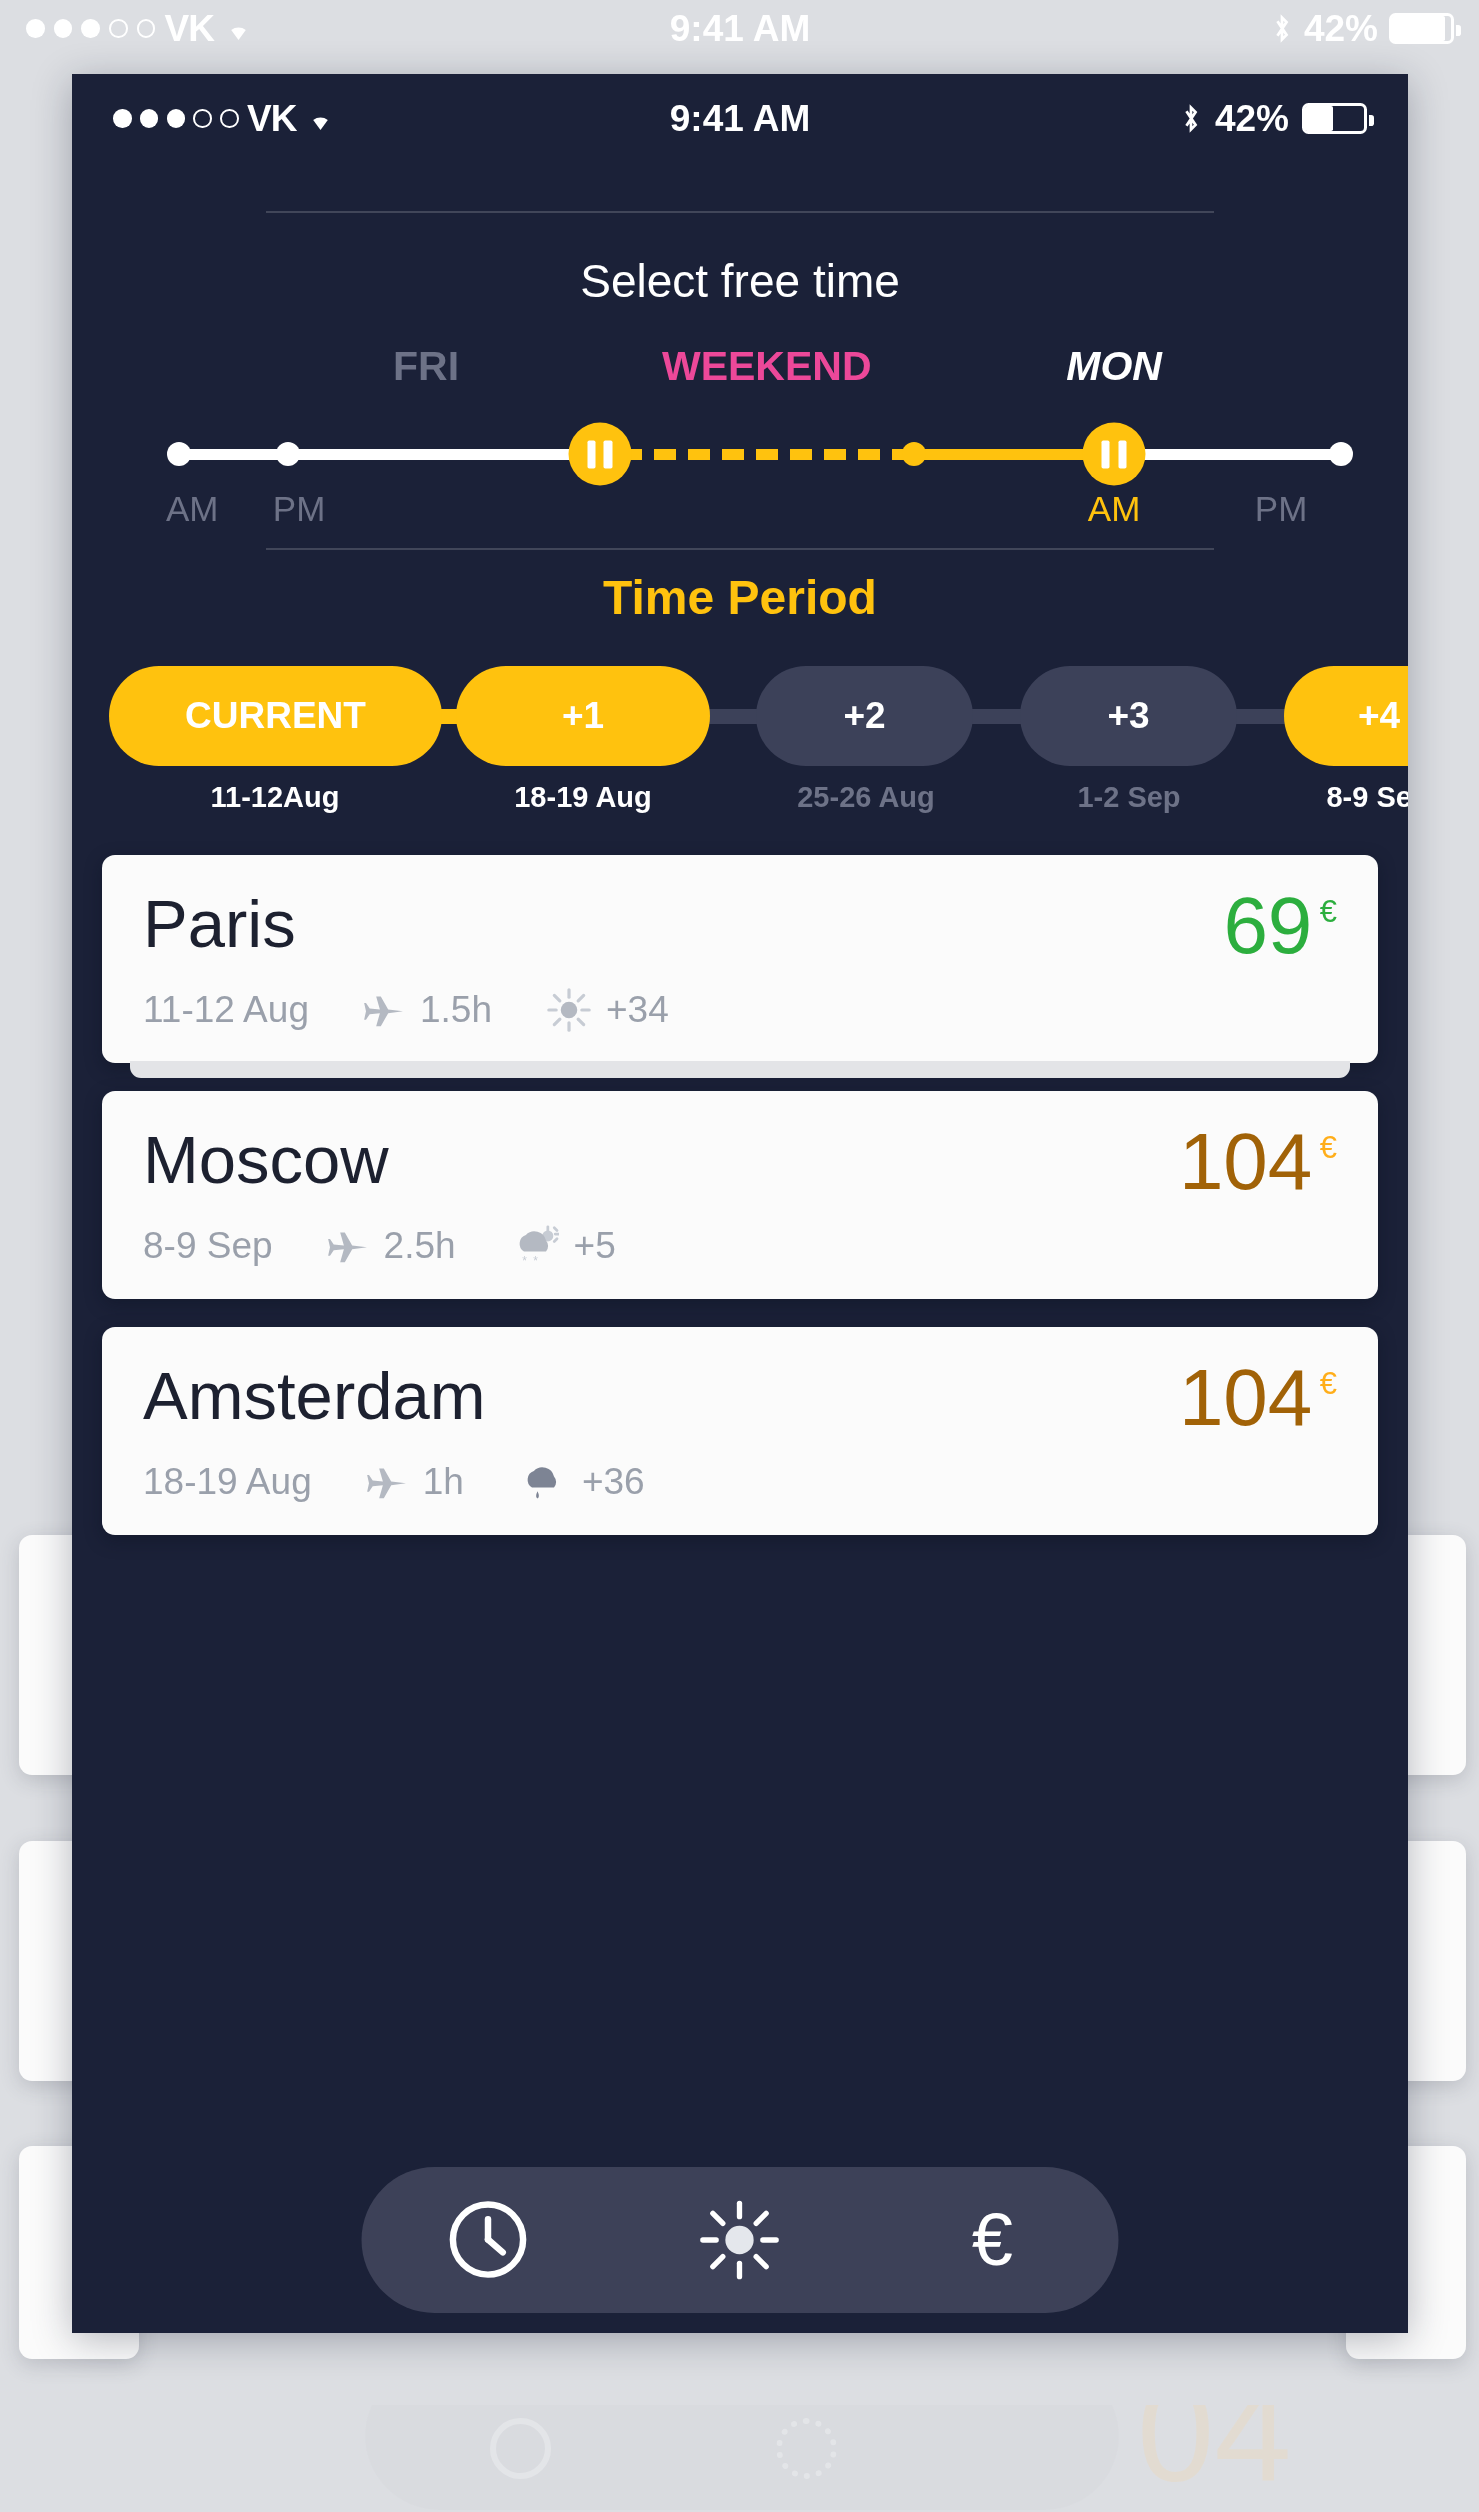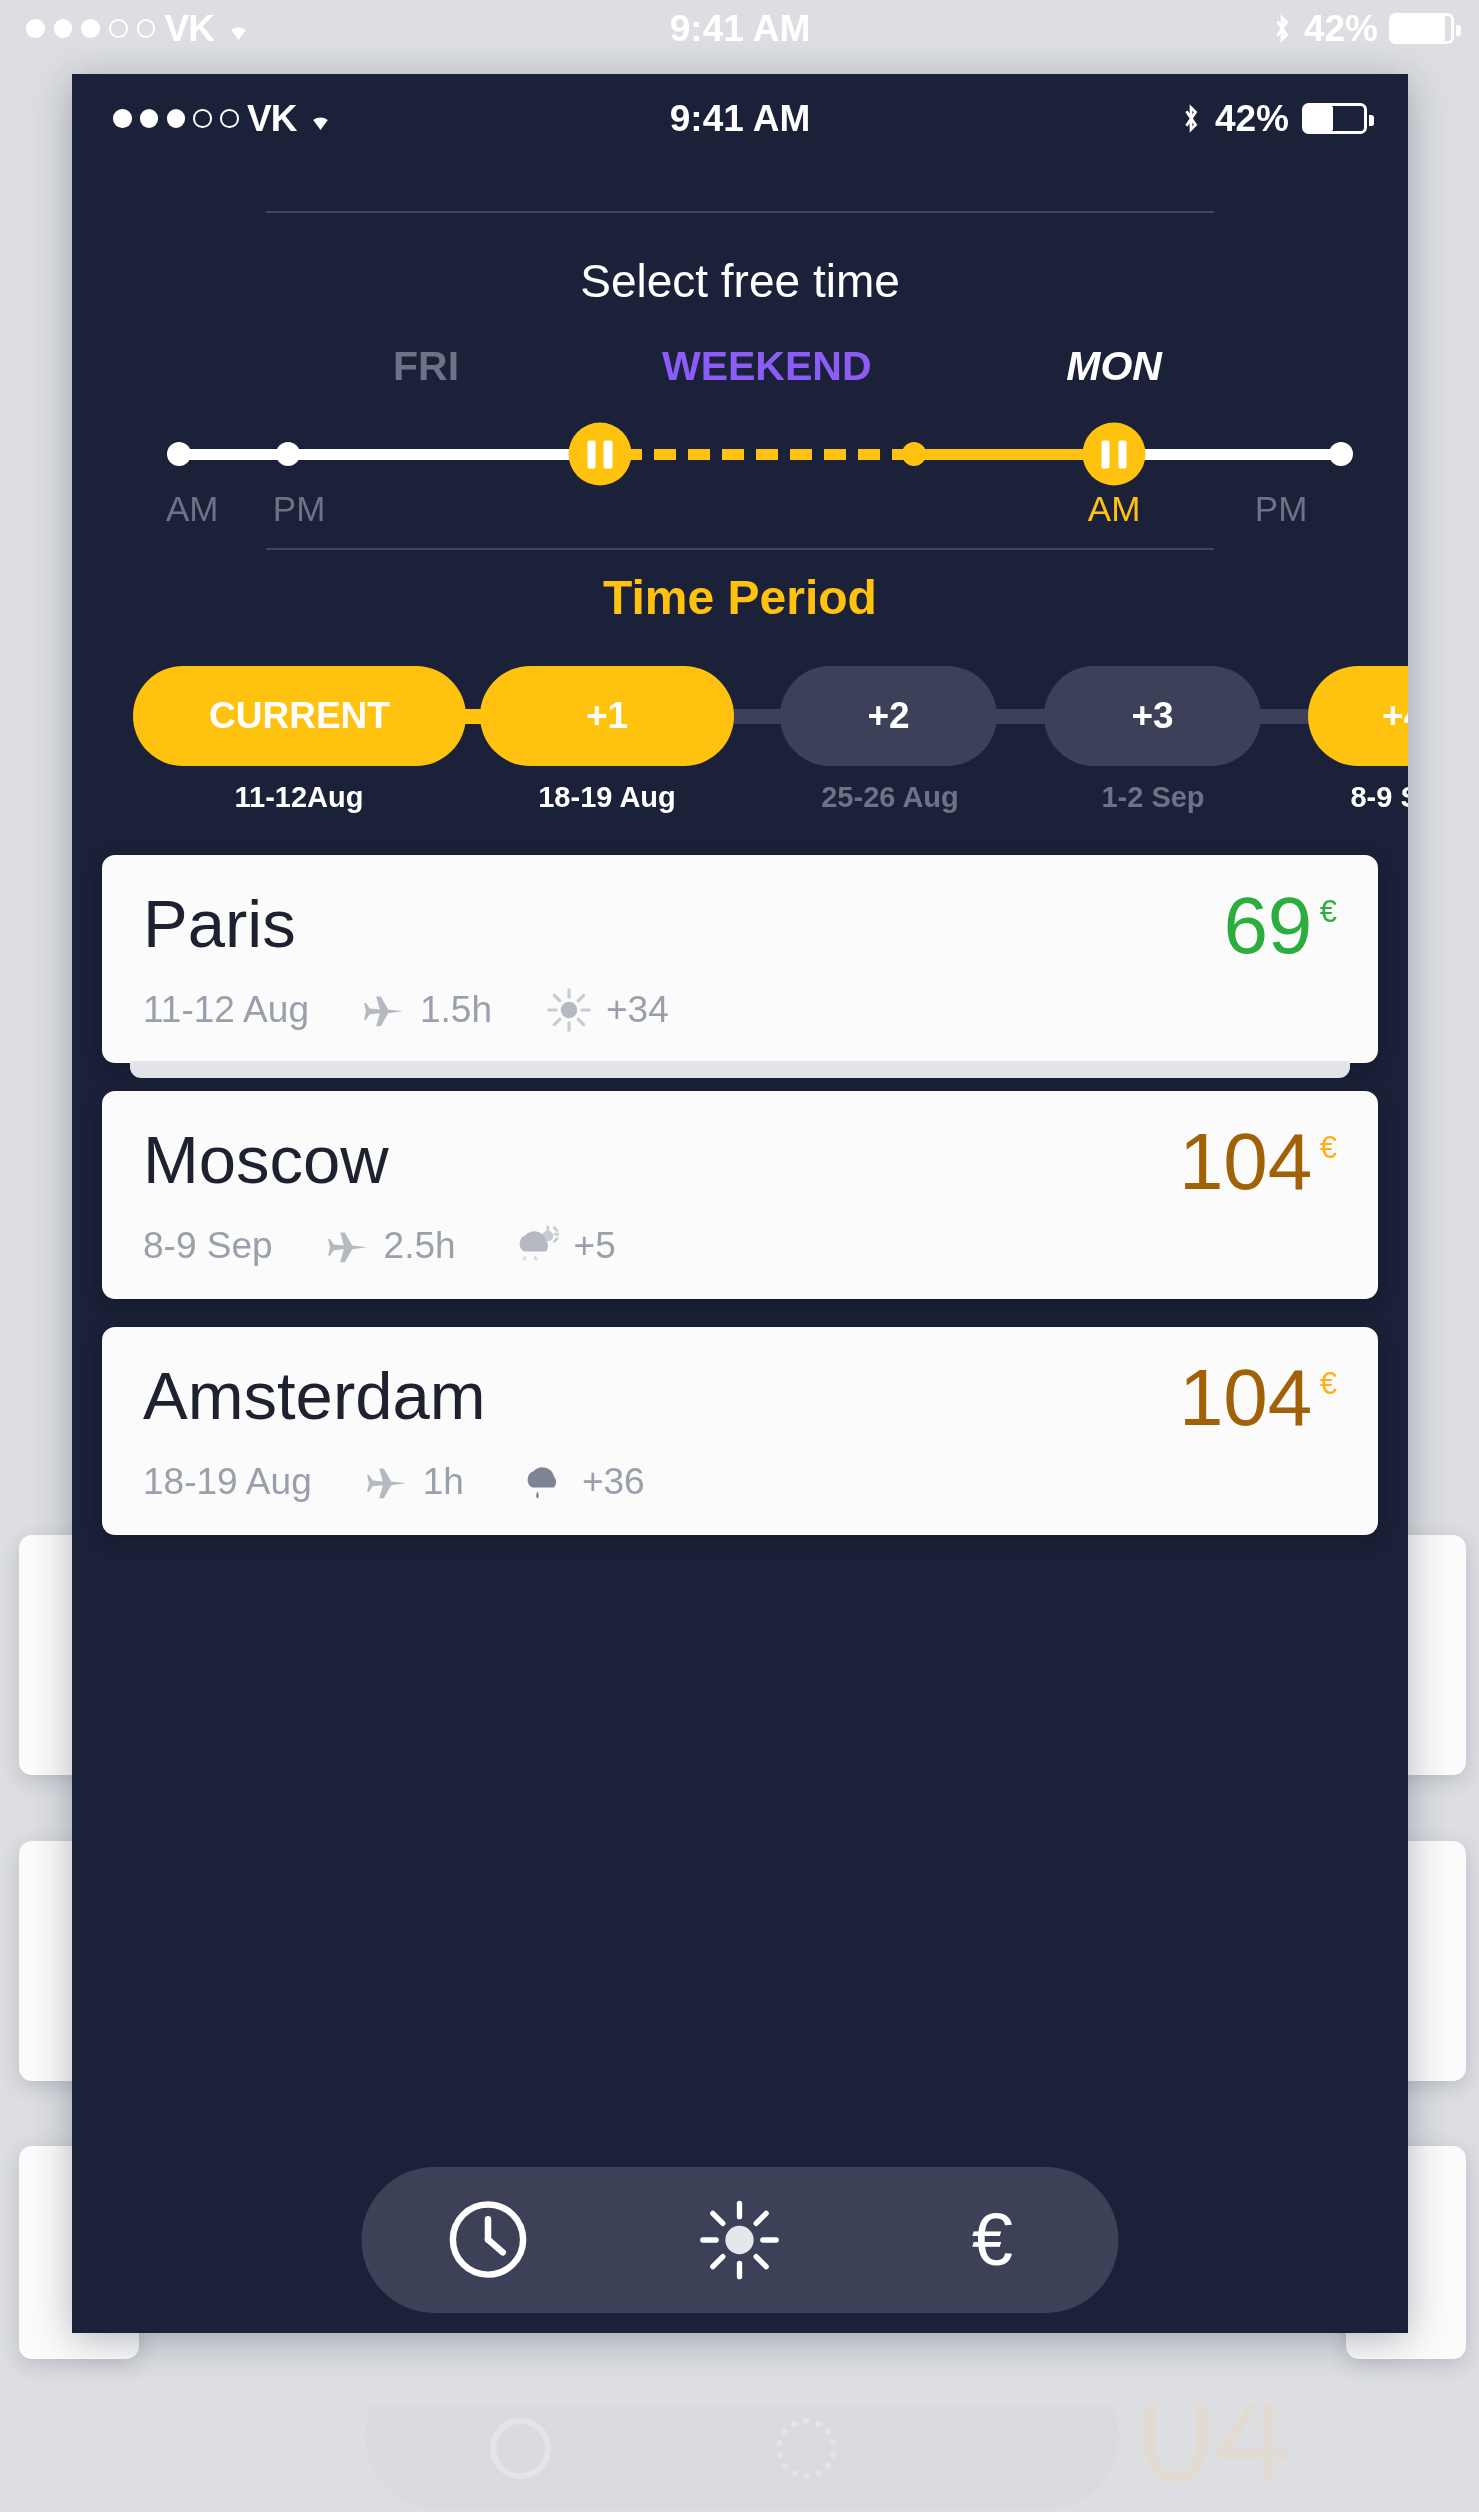--- a/index.html
+++ b/index.html
@@ -169,21 +169,21 @@
   }
   .day-labels {
     position:absolute; top: 35px; left:0; right:0;
     height: 52px;
   }
   .day-label {
     position:absolute; font-size: 41px; font-weight: bold;
     transform: translateX(-50%);
   }
   .day-label.dim    { color: #6d7287; }
-  .day-label.accent { color: #8b5cf6; }
+  .day-label.accent { color: #ec4899; }
   .day-label.on     { color: #ffffff; font-style: italic; }
 
   .track { position:absolute; top: 141px; left:0; right:0; height: 11px; }
   .seg {
     position:absolute; top: 0; height: 11px; border-radius: 5.5px;
   }
   .seg.white { background: #ffffff; }
   .seg.amber { background: #ffc20e; }
   .seg.dashed {
     background: none;
@@ -416,21 +416,21 @@
         <span class="ampm dim" style="left:17%;">PM</span>
         <span class="ampm accent" style="left:78%;">AM</span>
         <span class="ampm dim" style="left:90.5%;">PM</span>
       </div>
     </div>
 
     <div class="divider" style="margin-top:0;"></div>
 
     <div class="tp-title">Time Period</div>
 
-    <div style="padding:0 37px;margin-left:24px;">
+    <div style="padding:0 37px;">
       <div class="pills">
         <div class="pill-connector amber" style="left:296px; width:55px;"></div>
         <div class="pill-connector" style="left:597px; width:55px;"></div>
         <div class="pill-connector" style="left:860px; width:55px;"></div>
         <div class="pill-connector" style="left:1124px; width:55px;"></div>
 
         <div class="pill active" style="left:0px;    width:333px;">CURRENT</div>
         <div class="pill active" style="left:347px;  width:254px;">+1</div>
         <div class="pill inactive" style="left:647px;  width:217px;">+2</div>
         <div class="pill inactive" style="left:911px;  width:217px;">+3</div>

